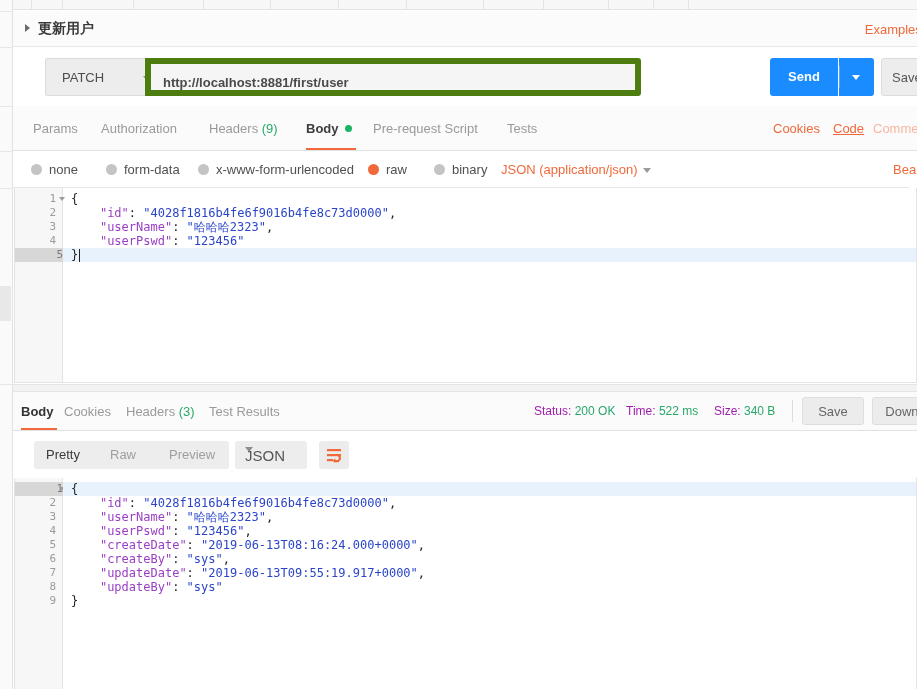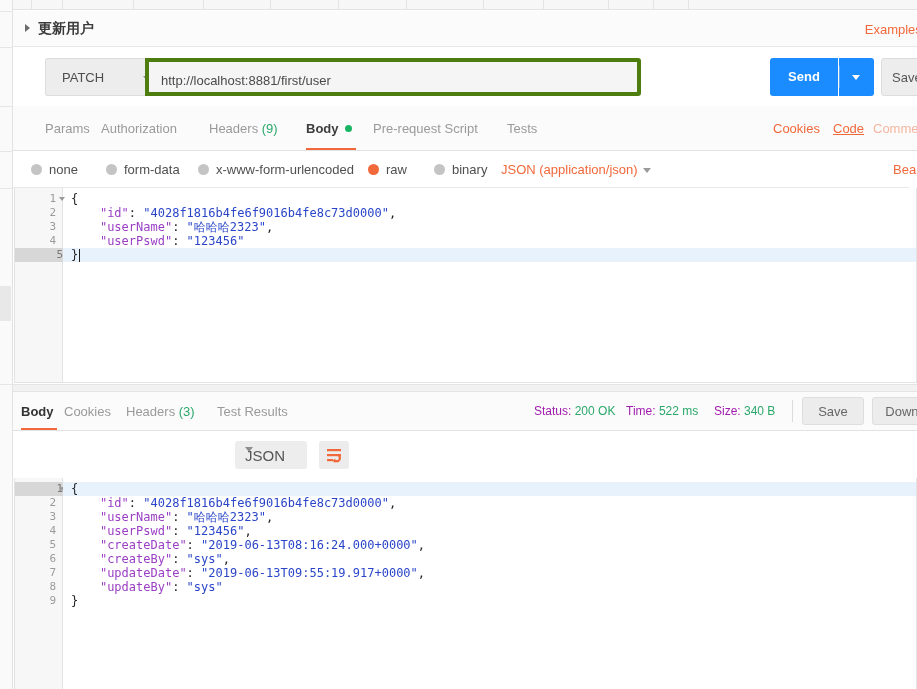--- a/index.html
+++ b/index.html
@@ -63,21 +63,21 @@
     margin-left:20px;
   }
   .method-label { position:absolute; left:16px; top:11px; font-size:13px; color:#4d4d4d; }
   .method-caret {
     position:absolute; right:14px; top:17px; width:0; height:0;
     border-top:5px solid #8d8d8d;
     border-left:4px solid transparent; border-right:4px solid transparent;
   }
   .url-field {
     position:absolute; left:132px; top:10px; width:496px; height:38px;
-    background:#f5f5f5; border:4px solid #4d7c0f; border-radius:0 3px 3px 0;
+    background:#f5f5f5; border:6px solid #4d7c0f; border-radius:0 3px 3px 0;font-weight:bold;
   }
   .url-text { position:absolute; left:12px; top:11px; font-size:13px; color:#4a4a4a; }
   .send-btn {
     position:absolute; left:757px; top:10px; width:68px; height:38px;
     background:#1a8cff; border-radius:3px 0 0 3px; cursor:pointer;
   }
   .send-btn span {
     position:absolute; left:0; right:0; top:11px; text-align:center;
     color:#fff; font-size:13px; font-weight:bold;
   }
@@ -266,21 +266,21 @@
     </div>
     <div class="send-caret-btn">
       <span class="send-caret"></span>
     </div>
     <div class="save-btn">
       <span>Save</span>
     </div>
   </div>
 
   <div class="reqtabs" id="reqtabs">
-      <div class="reqtab" style="left: 32px;"><span>Params</span></div>
+      <div class="reqtab" style="left: 20px;"><span>Params</span></div>
       <div class="reqtab" style="left: 88px;"><span>Authorization</span></div>
       <div class="reqtab" style="left: 196px;"><span>Headers</span><span class="count"> (9)</span></div>
       <div class="reqtab active" style="left: 293px;"><span>Body</span><span class="greendot"></span></div>
       <div class="reqtab-underline" style="left: 293px; width: 50px;"></div>
       <div class="reqtab" style="left: 360px;"><span>Pre-request Script</span></div>
       <div class="reqtab" style="left: 494px;"><span>Tests</span></div>
       <div class="right-links orange" style="left: 760px;">Cookies</div>
       <div class="right-links orange" style="left: 820px; text-decoration: underline;">Code</div>
       <div class="right-links faded" style="left: 860px;">Comments</div>
     </div>
@@ -310,33 +310,38 @@
       <div class="gline hl" style="top: 60px;">5</div>
       <div class="cline hl" style="top: 60px;"><div class="ctext"><span class="tok-punc">}</span></div><span class="caretbar" style="left: 16px; top: 1px;"></span></div>
     </div>
 
   <div class="res-divider"></div>
   <div class="restabs" id="restabs">
       <div class="restab active" style="left: 8px;"><span>Body</span></div>
       <div class="restab-underline" style="left: 8px; width: 36px;"></div>
       <div class="restab" style="left: 51px;"><span>Cookies</span></div>
       <div class="restab" style="left: 113px;"><span>Headers</span><span class="count"> (3)</span></div>
-      <div class="restab" style="left: 204px;"><span>Test Results</span></div>
+      <div class="restab" style="left: 196px;"><span>Test Results</span></div>
       <div class="meta" style="left: 521px;"><span class="lbl">Status: </span><span class="val">200 OK</span></div>
       <div class="meta" style="left: 613px;"><span class="lbl">Time: </span><span class="val">522 ms</span></div>
       <div class="meta" style="left: 701px;"><span class="lbl">Size: </span><span class="val">340 B</span></div>
       <div class="meta-sep" style="left: 779px;"></div>
       <div class="resbtn" style="left: 789px; width: 62px;">
         <span>Save</span>
       </div>
       <div class="resbtn" style="left: 859px; width: 70px;">
         <span>Downlo</span>
       </div>
     </div>
   <div class="restoolbar">
+    <div class="segmented" id="segmented">
+        <div class="seg active" style="left: 12px;">Pretty</div>
+        <div class="seg" style="left: 76px;">Raw</div>
+        <div class="seg" style="left: 135px;">Preview</div>
+      </div>
     <div class="json-select">
       <span>JSON</span>
       <span class="json-caret"></span>
     </div>
     <div class="wrap-btn">
       <svg width="30" height="28" viewBox="0 0 30 28">
         <rect x="8" y="8" width="14" height="2.2" fill="#f1693b"></rect>
         <rect x="8" y="13" width="14" height="2.2" fill="#f1693b"></rect>
         <rect x="8" y="18" width="6" height="2.2" fill="#f1693b"></rect>
         <path d="M19 13.8 a3.6 3.6 0 0 1 0 6.4 L14.5 20.2" fill="none" stroke="#f1693b" stroke-width="2.2"></path>

